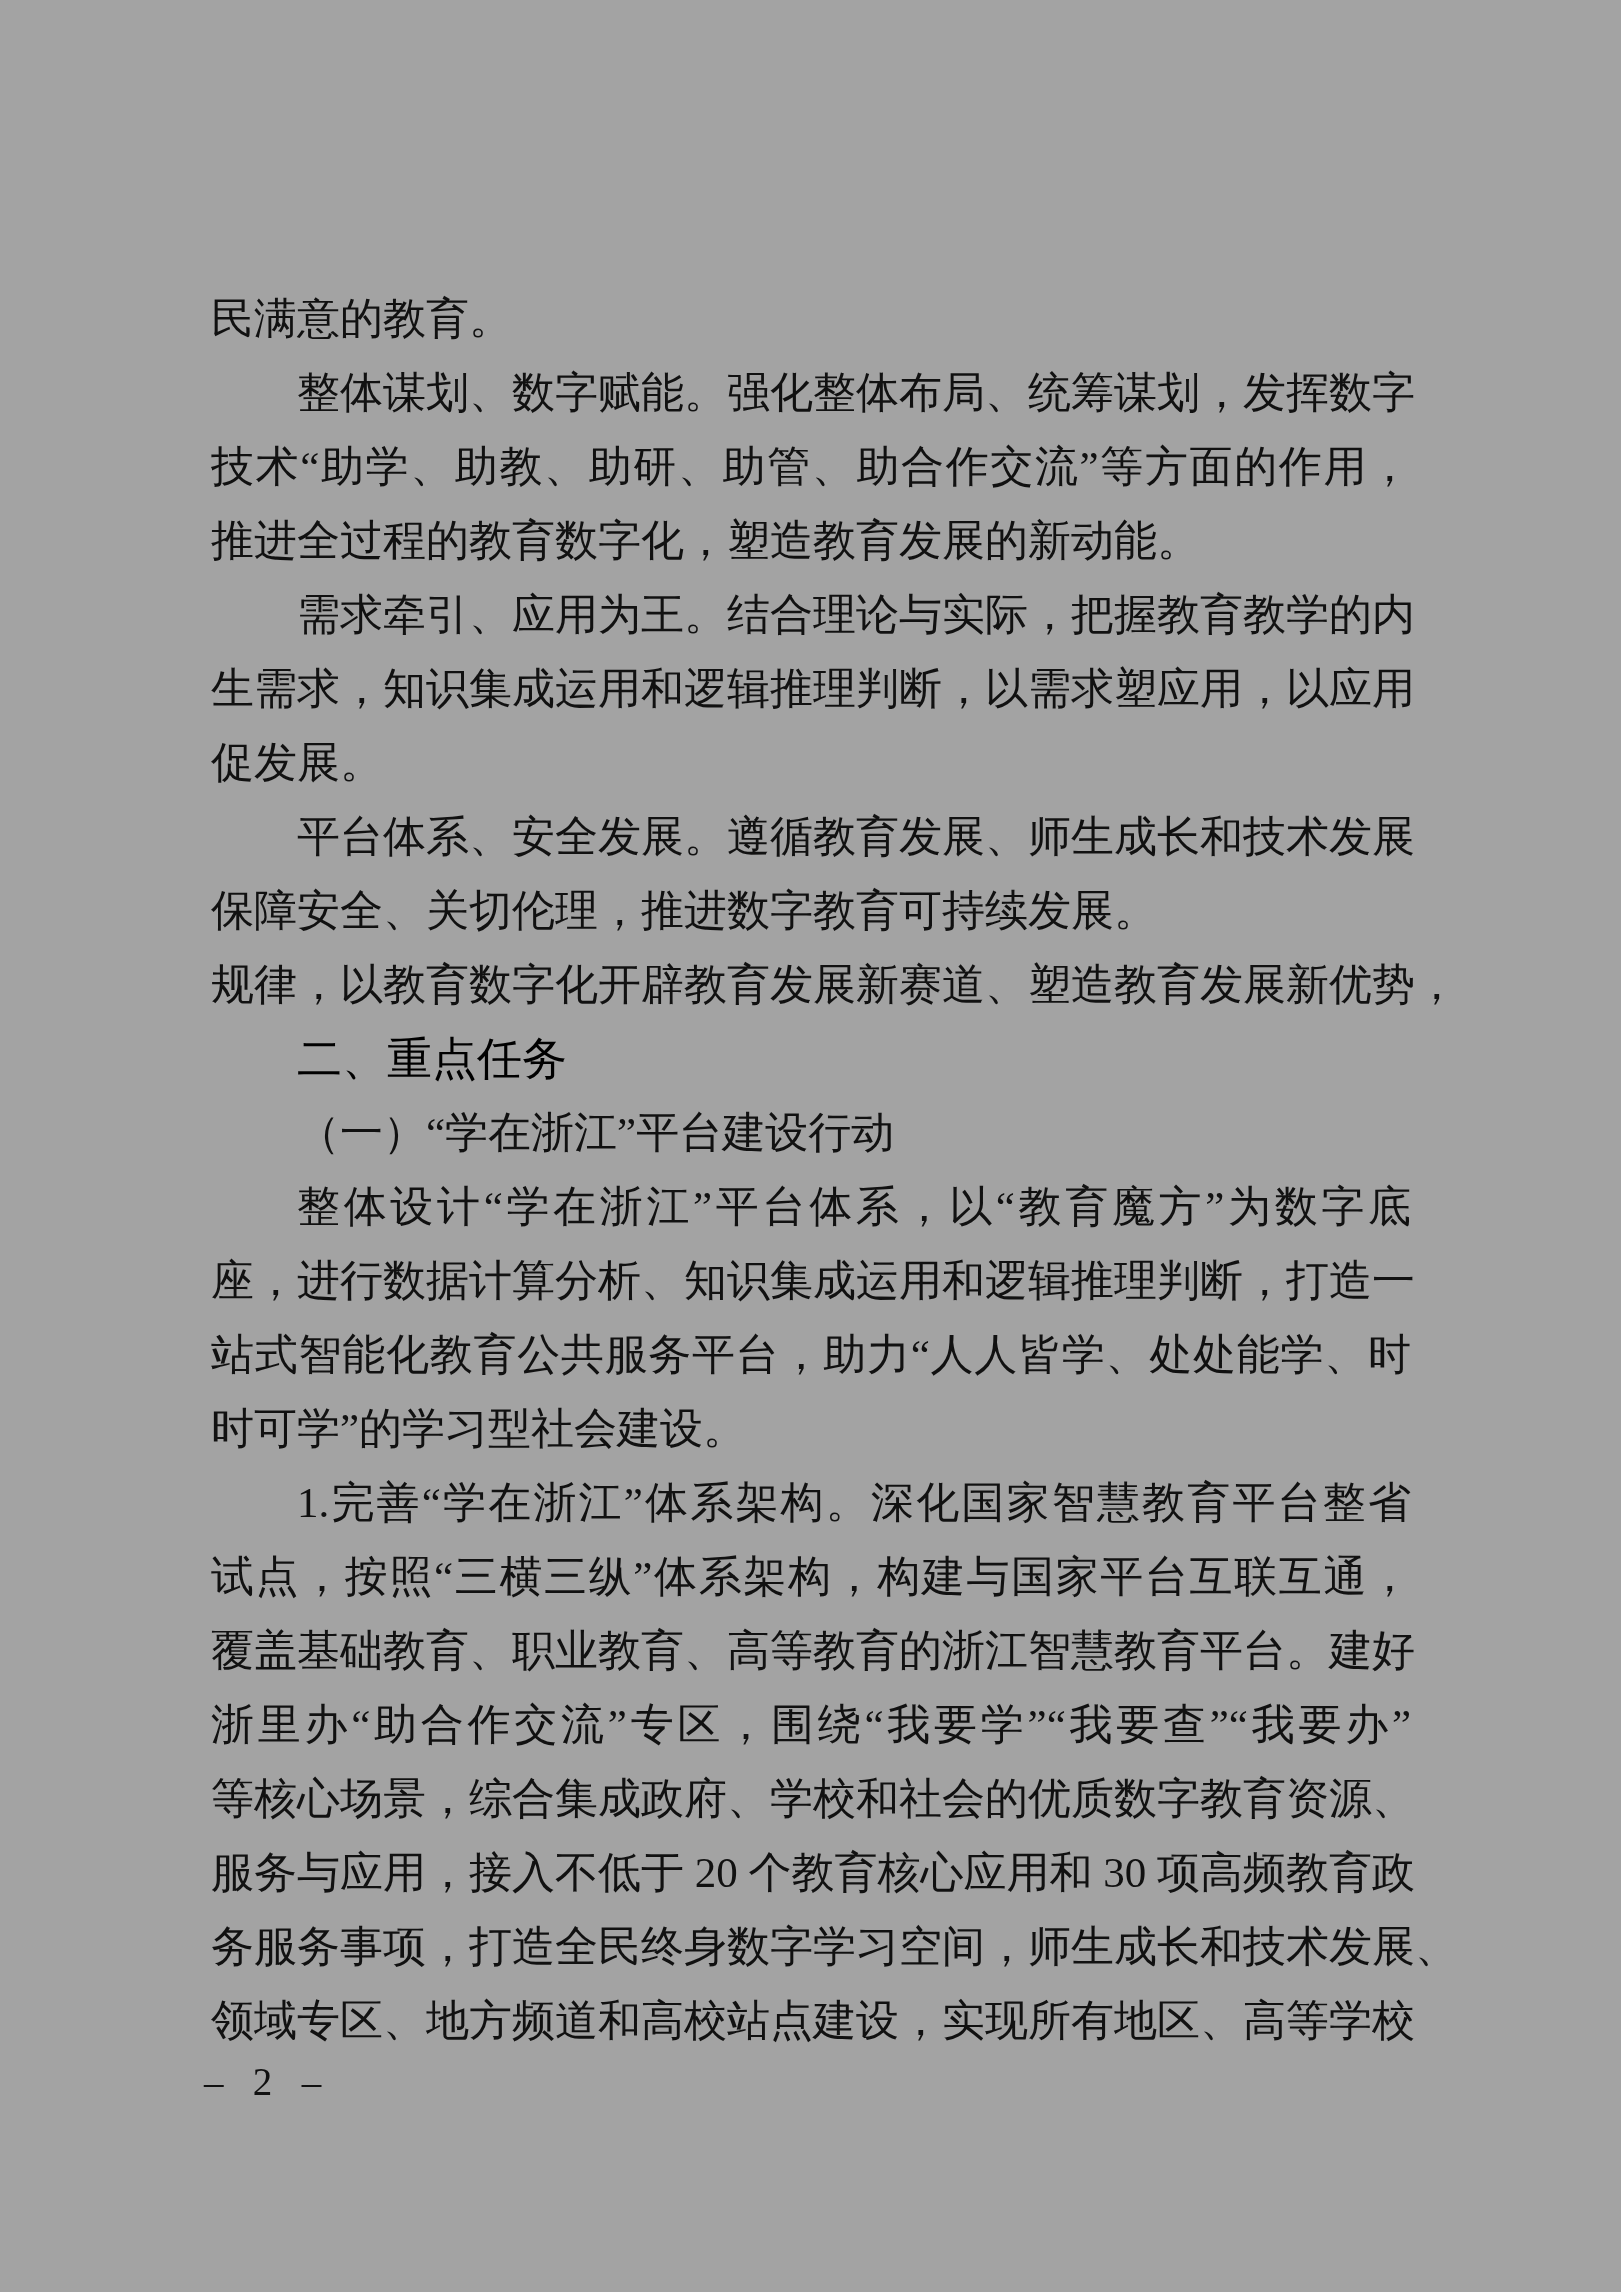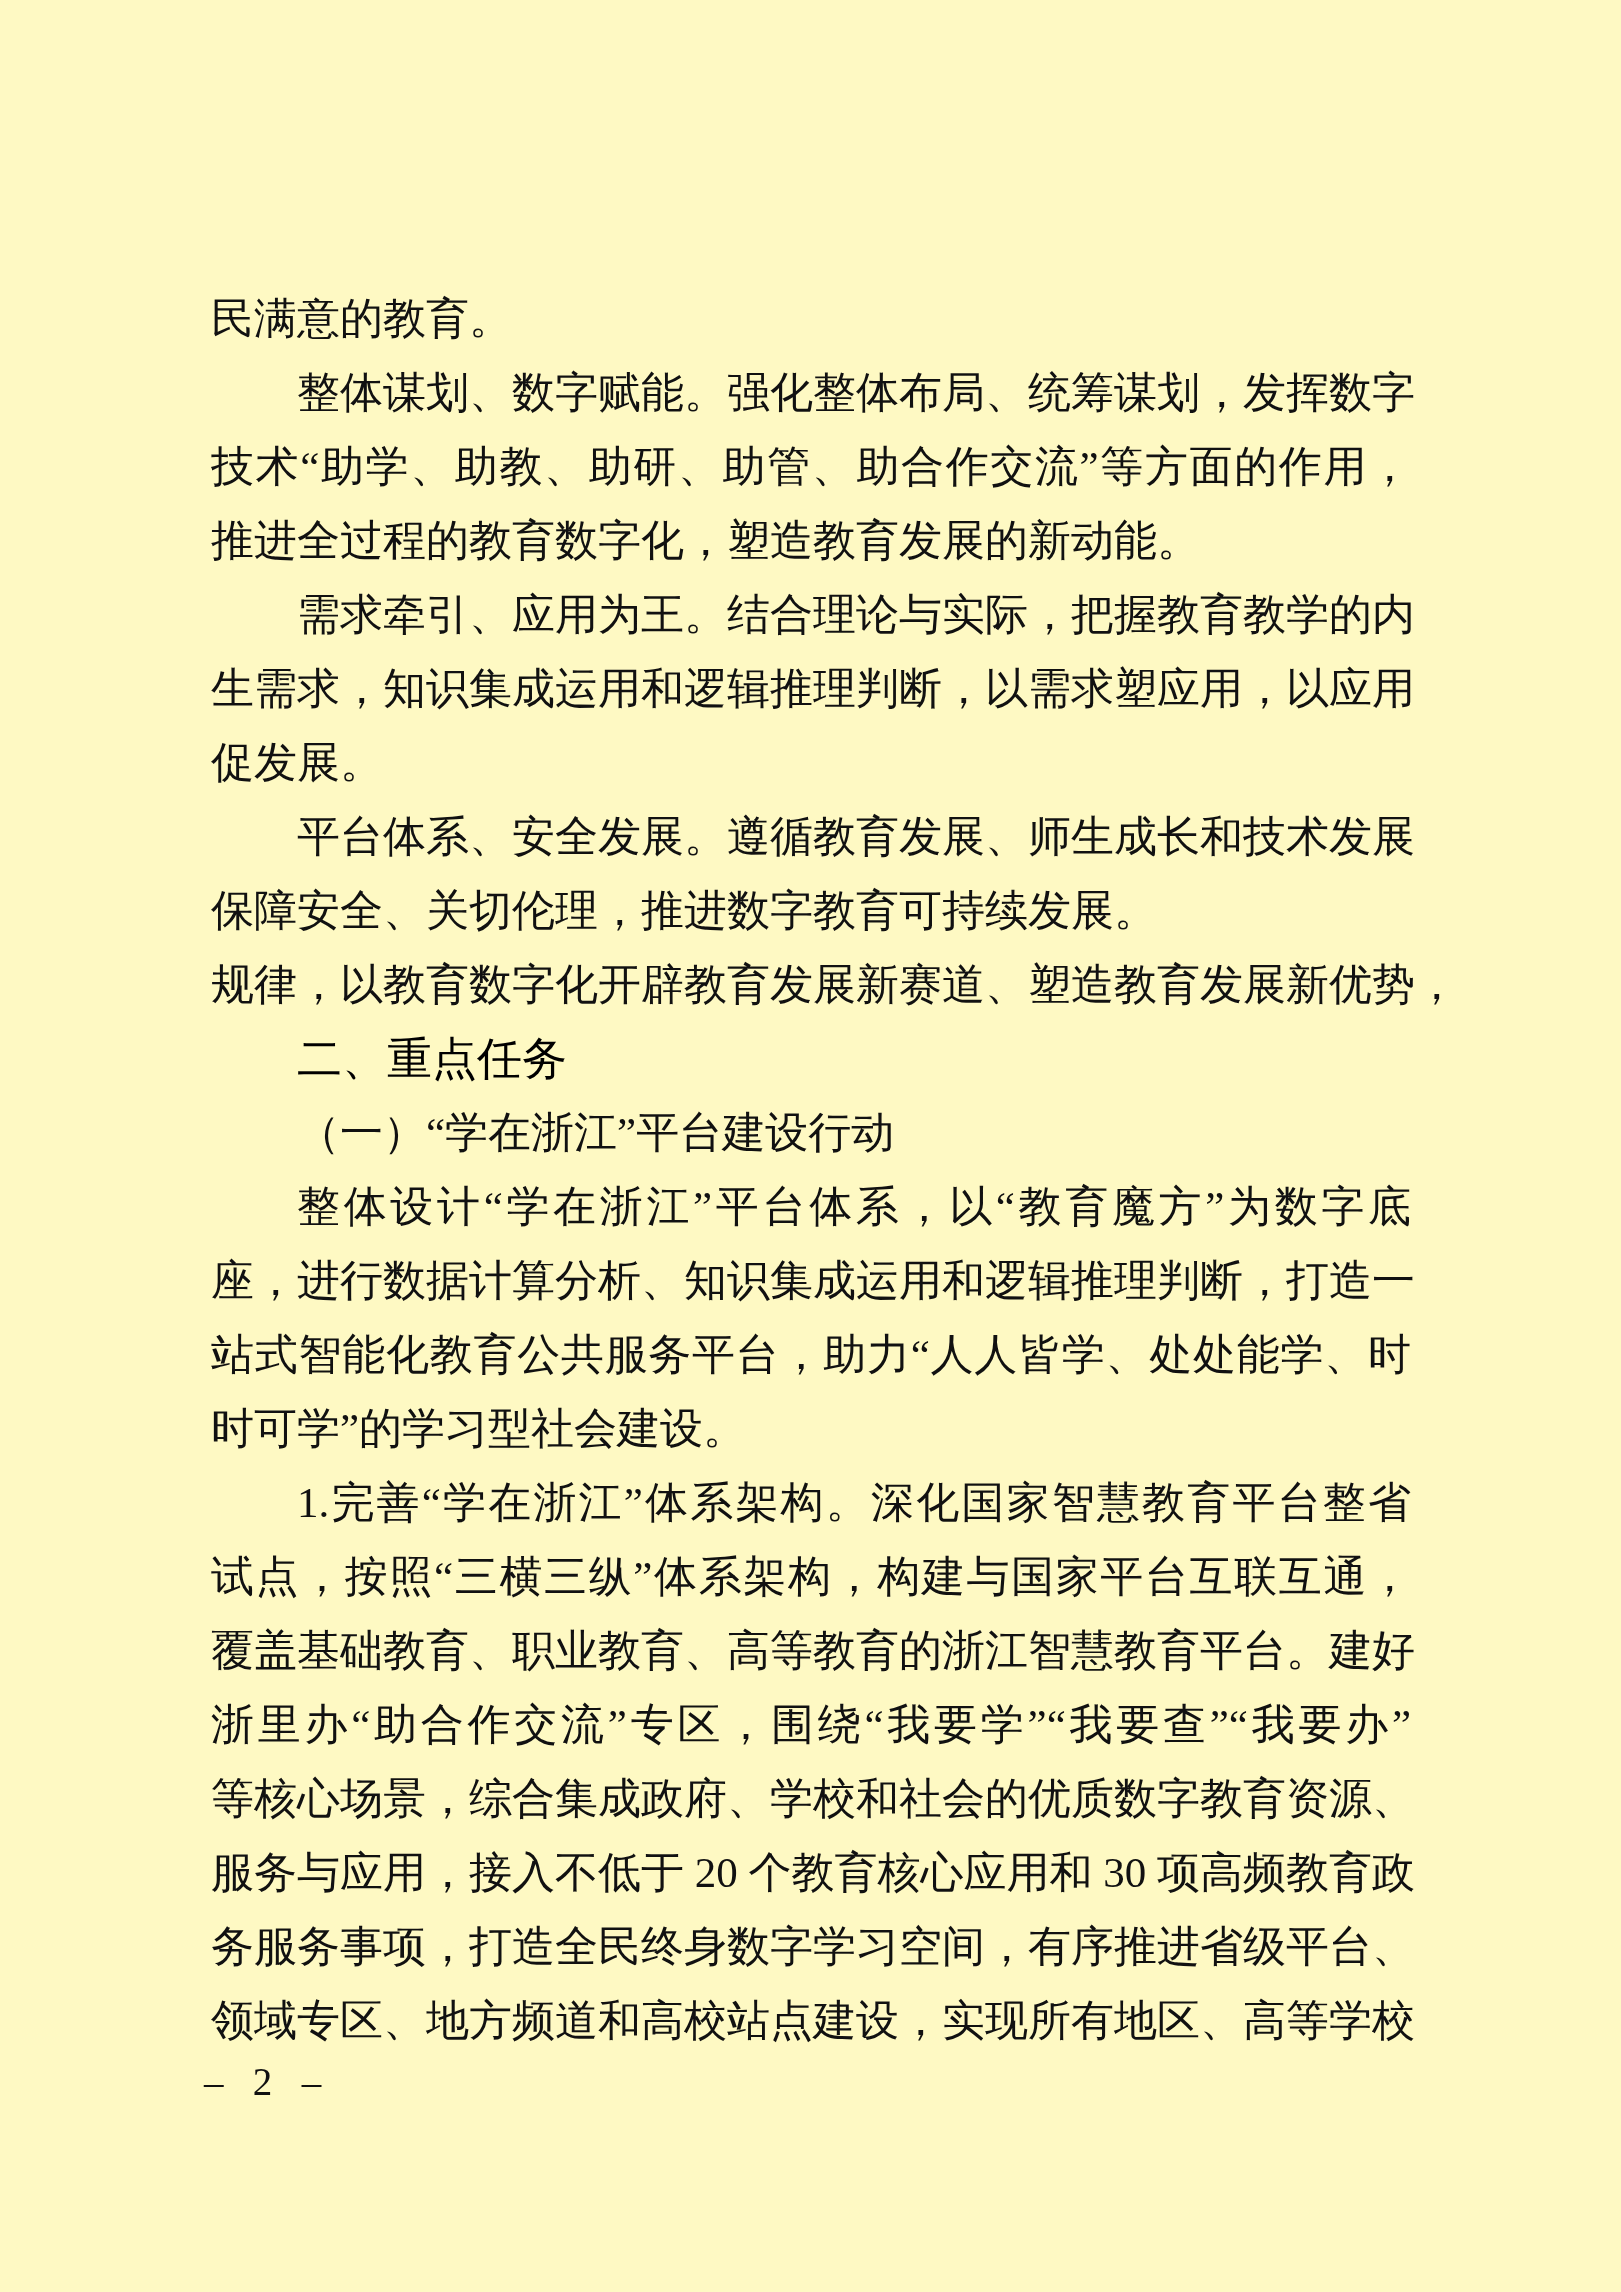--- a/index.html
+++ b/index.html
@@ -4,21 +4,21 @@
 <style>
   html, body {
     margin: 0;
     padding: 0;
     background: #ffffff;
   }
   .page {
     position: relative;
     width: 1621px;
     height: 2293px;
-    background: #fef9c3;
+    background: #a3a3a3;
     color: #000000;
     font-family: "Liberation Serif", "DejaVu Serif", serif;
     overflow: hidden;
   }
   .text-block {
     position: absolute;
     left: 211px;
     top: 282px;
     width: 1200px;
   }
@@ -78,18 +78,18 @@
     <div class="line justify indent">整体设计“学在浙江”平台体系，以“教育魔方”为数字底</div>
     <div class="line justify">座，进行数据计算分析、知识集成运用和逻辑推理判断，打造一</div>
     <div class="line justify">站式智能化教育公共服务平台，助力“人人皆学、处处能学、时</div>
     <div class="line end">时可学”的学习型社会建设。</div>
     <div class="line justify indent">1.完善“学在浙江”体系架构。深化国家智慧教育平台整省</div>
     <div class="line justify">试点，按照“三横三纵”体系架构，构建与国家平台互联互通，</div>
     <div class="line justify">覆盖基础教育、职业教育、高等教育的浙江智慧教育平台。建好</div>
     <div class="line justify">浙里办“助合作交流”专区，围绕“我要学”“我要查”“我要办”</div>
     <div class="line justify">等核心场景，综合集成政府、学校和社会的优质数字教育资源、</div>
     <div class="line justify">服务与应用，接入不低于 20 个教育核心应用和 30 项高频教育政</div>
-    <div class="line justify">务服务事项，打造全民终身数字学习空间，有序推进省级平台、</div>
+    <div class="line justify">务服务事项，打造全民终身数字学习空间，师生成长和技术发展、</div>
     <div class="line justify">领域专区、地方频道和高校站点建设，实现所有地区、高等学校</div>
   </div>
   <div class="footer">– 2 –</div>
 </div>
 
 
 </body></html>

